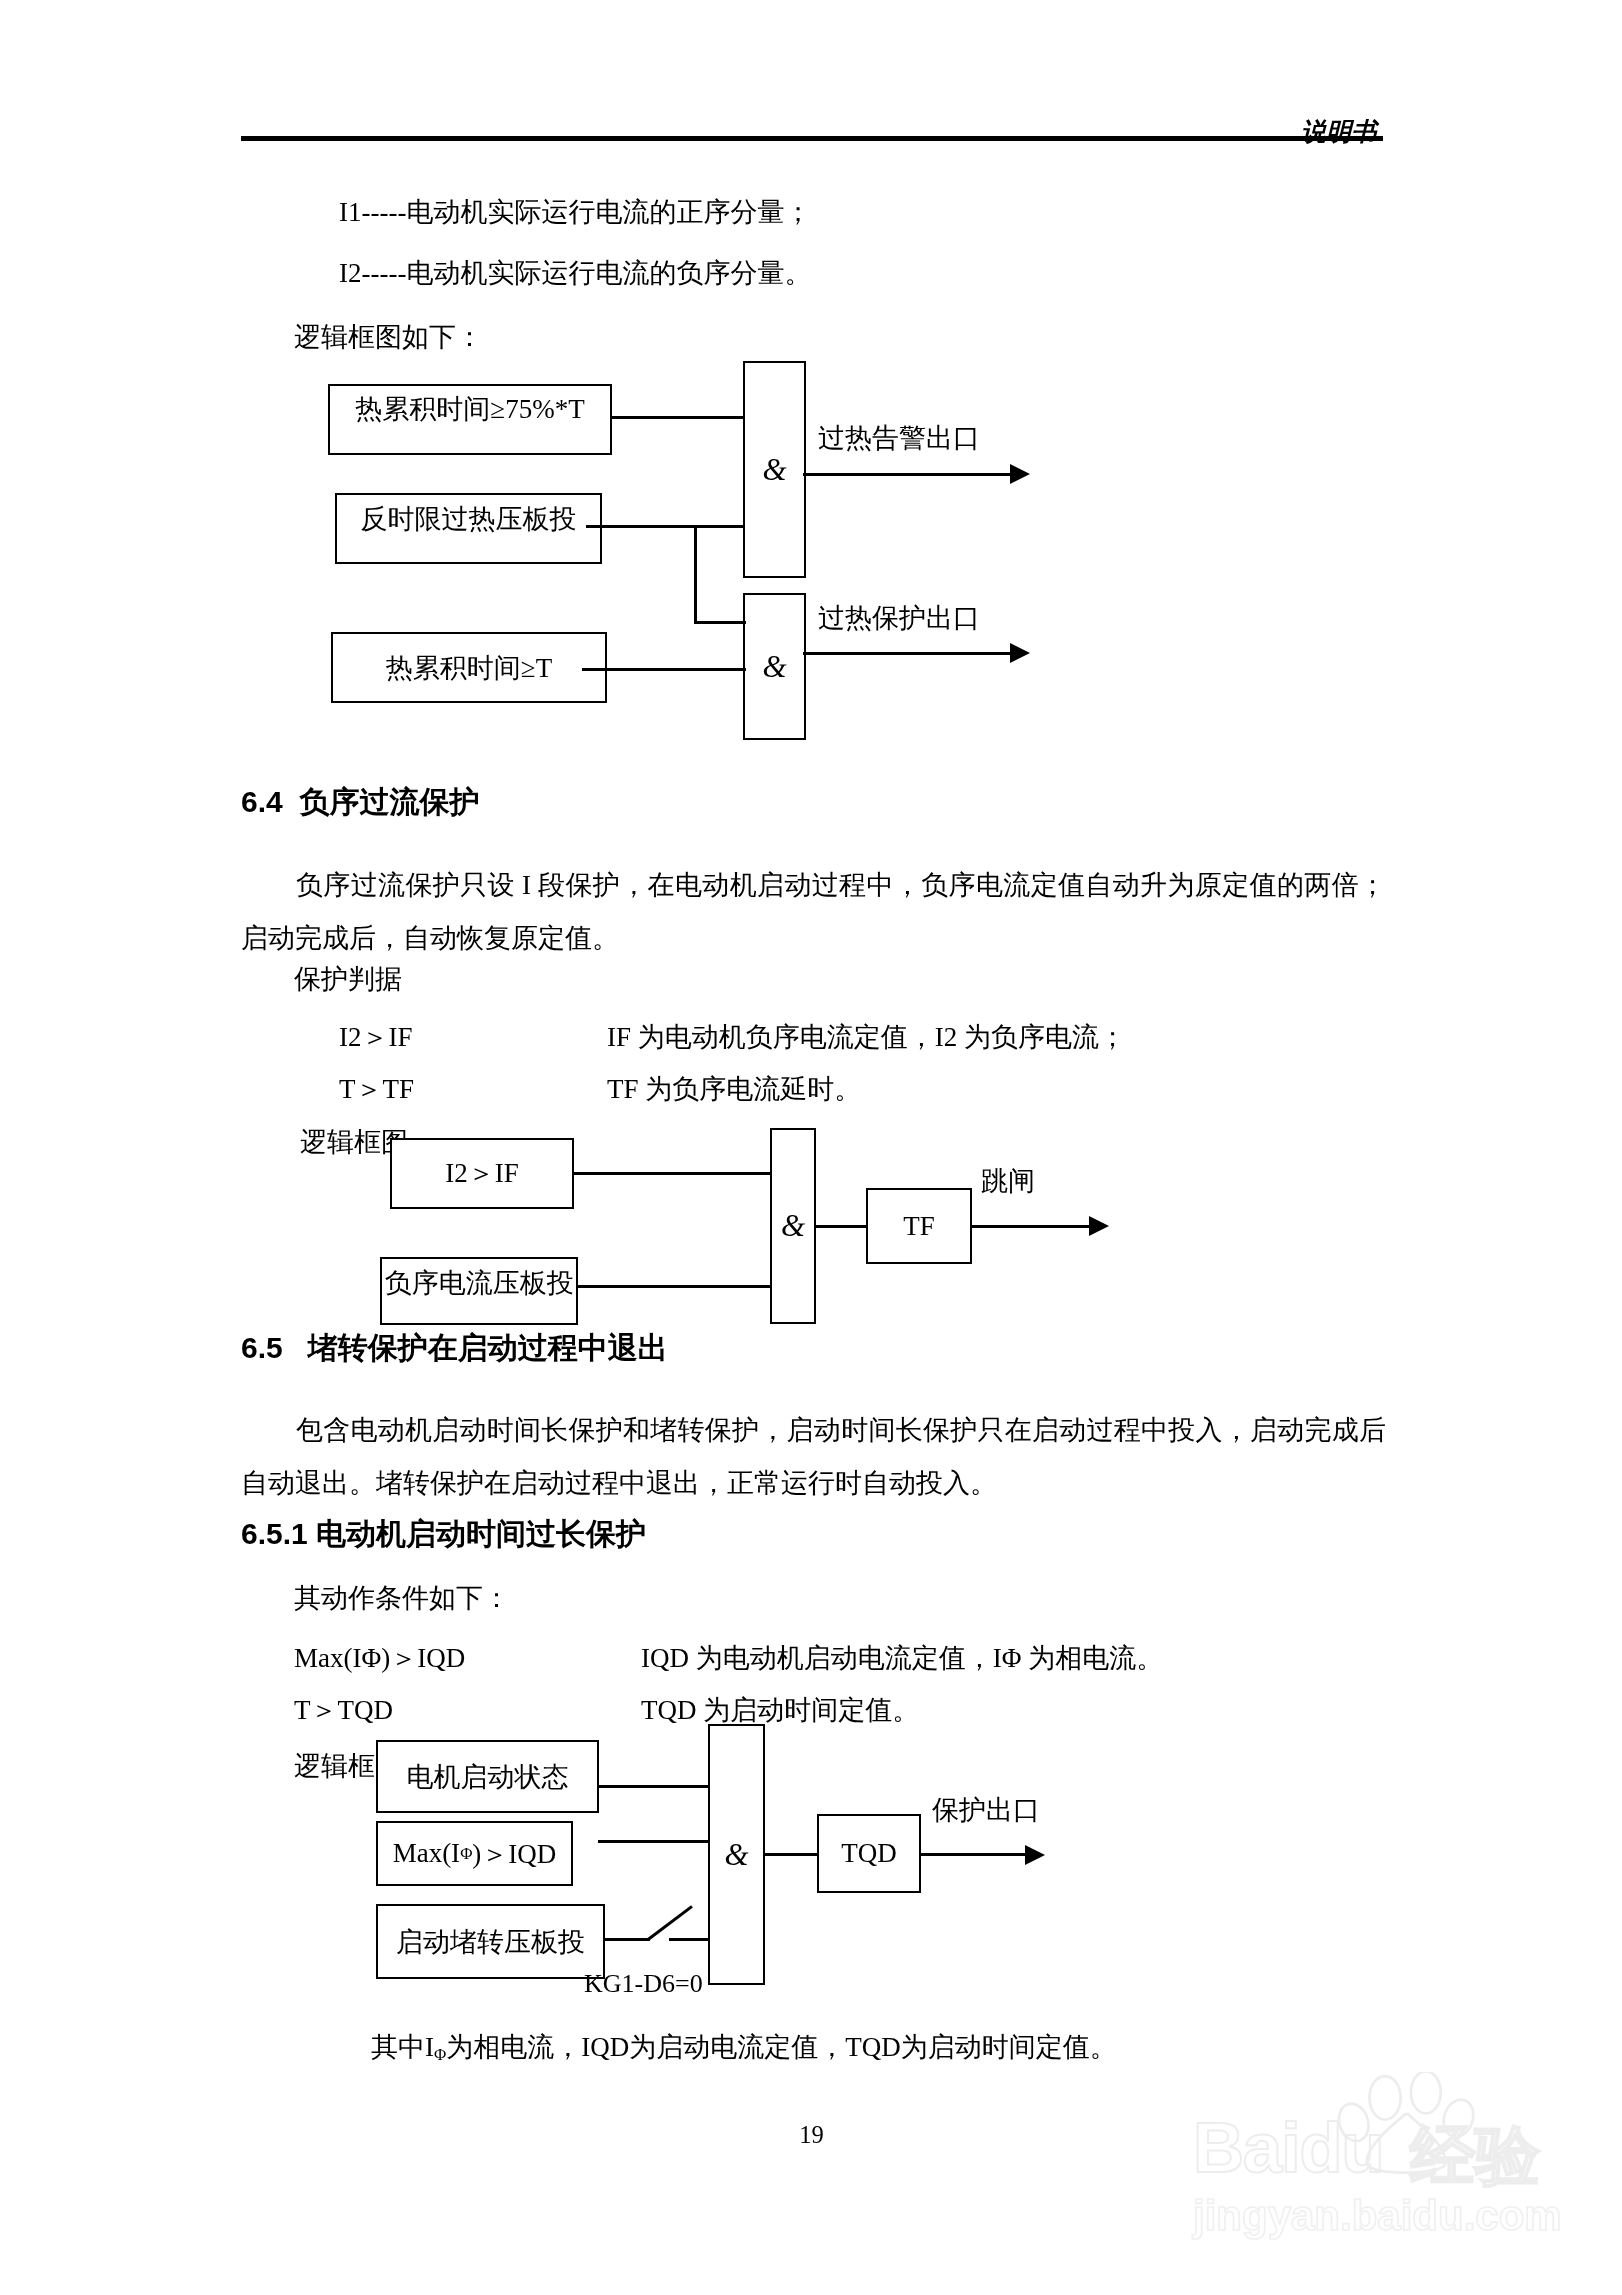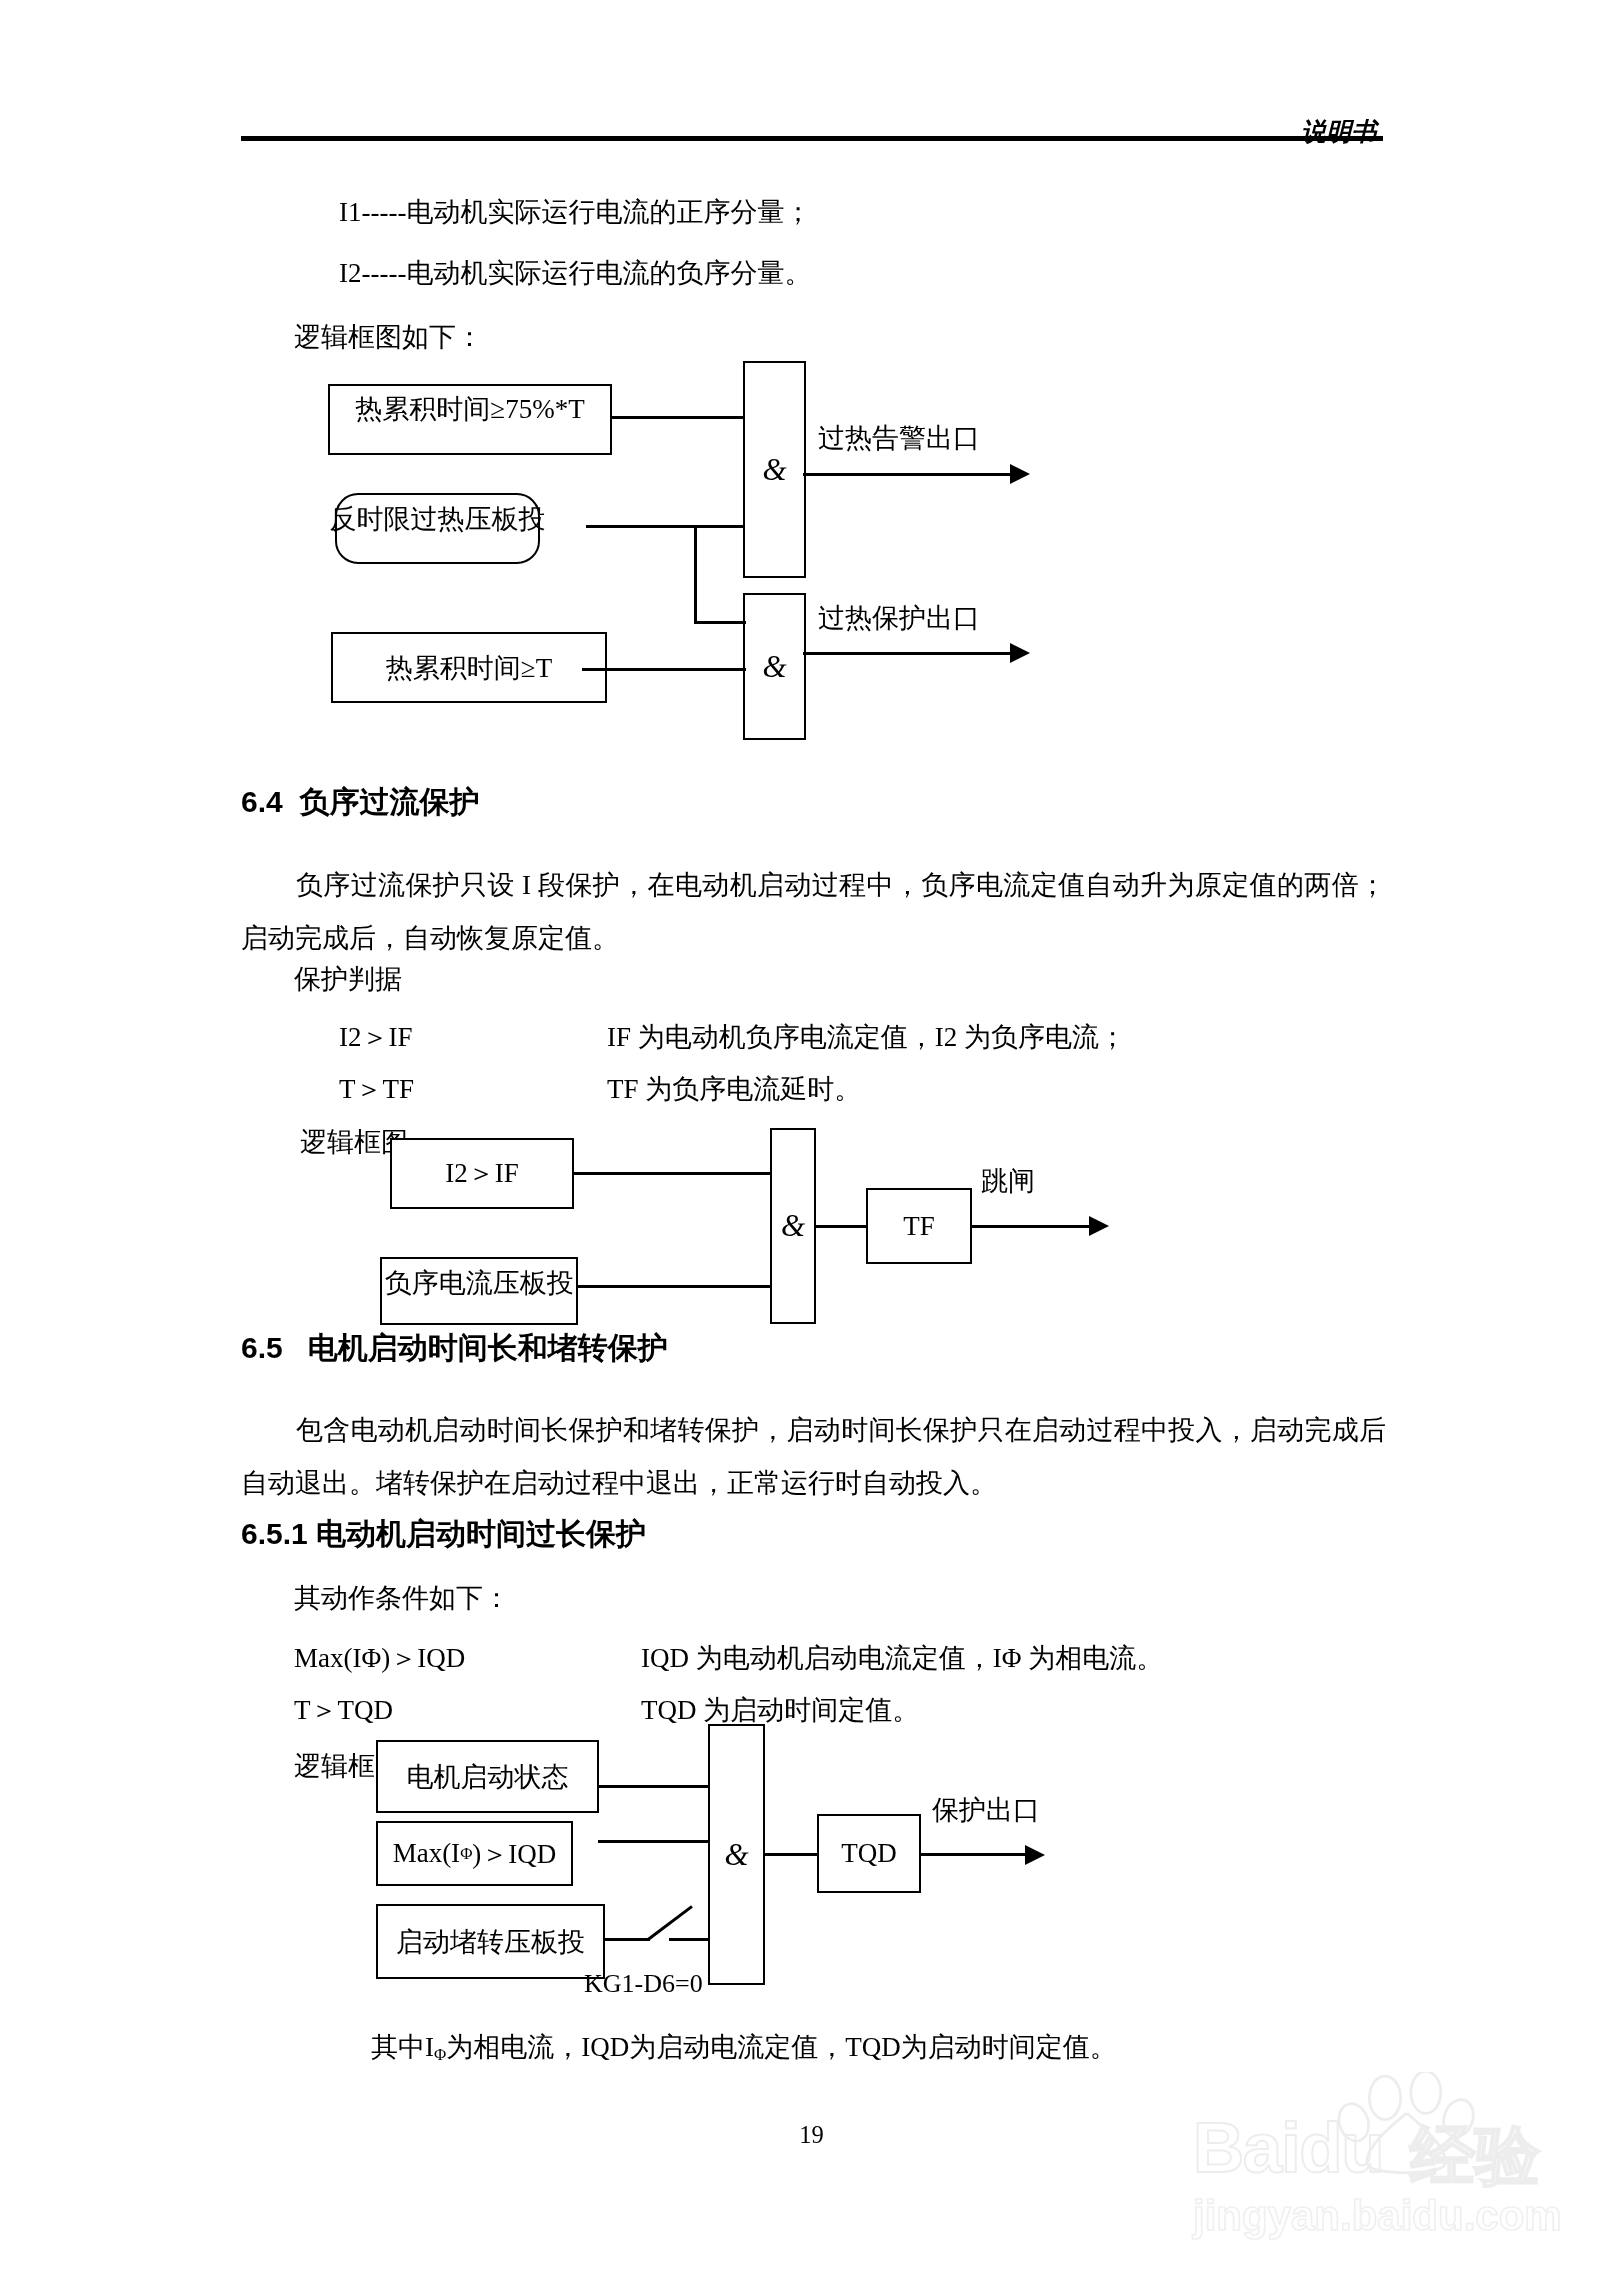--- a/index.html
+++ b/index.html
@@ -180,21 +180,21 @@
   </div>
   <div class="hdr-rule"></div>
 
   <div class="tx" style="top:199px;left:339px;">I1-----电动机实际运行电流的正序分量；</div>
   <div class="tx" style="top:260px;left:339px;">I2-----电动机实际运行电流的负序分量。</div>
   <div class="tx" style="top:324px;left:294px;">逻辑框图如下：</div>
 
   <div class="dg" style="top:361px;left:286px;width:900px;height:378px;">
 
     <div class="bx top" style="left:42px;top:22.5px;width:284px;height:71px;">热累积时间≥75%*T</div>
-    <div class="bx top" style="left:49px;top:132px;width:205px;height:71px;border-radius:23px;">反时限过热压板投</div>
+    <div class="bx top" style="left:49px;top:132px;width:267px;height:71px;">反时限过热压板投</div>
     <div class="bx" style="left:45px;top:271px;width:276px;height:71px;">热累积时间≥T</div>
 
     <div class="gate" style="left:457px;top:0px;width:63px;height:217px;">&amp;</div>
     <div class="gate" style="left:457px;top:232px;width:63px;height:147px;">&amp;</div>
 
     <div class="hl" style="left:326px;top:55px;width:133px;"></div>
     <div class="hl" style="left:300px;top:164px;width:159px;"></div>
     <div class="vl" style="left:408px;top:164px;height:99px;"></div>
     <div class="hl" style="left:408px;top:260px;width:52px;"></div>
     <div class="hl" style="left:296px;top:307px;width:164px;"></div>
@@ -232,21 +232,21 @@
     <div class="hl" style="left:210px;top:157px;width:194px;"></div>
 
     <div class="hl" style="left:446px;top:97px;width:55px;"></div>
     <div class="bx" style="left:498px;top:60px;width:106px;height:76px;">TF</div>
     <div class="hl" style="left:602px;top:97px;width:123px;"></div>
     <div class="arrow" style="left:721px;top:88px;"></div>
     <div class="lbl" style="left:613px;top:35px;">跳闸</div>
   </div>
 
   <div class="h2" style="top:1328px;left:241px;">
-    <span>6.5</span>&nbsp;&nbsp;&nbsp;<span>电机启动时间长和堵转保护</span>
+    <span>6.5</span>&nbsp;&nbsp;&nbsp;<span>堵转保护在启动过程中退出</span>
   </div>
   <div class="para" style="top:1404px;left:241px;width:1145px;text-indent:55px;">包含电动机启动时间长保护和堵转保护，启动时间长保护只在启动过程中投入，启动完成后自动退出。堵转保护在启动过程中退出，正常运行时自动投入。</div>
 
   <div class="h2" style="top:1514px;left:241px;">
     <span>6.5.1</span>&nbsp;<span>电动机启动时间过长保护</span>
   </div>
   <div class="tx" style="top:1585px;left:294px;">其动作条件如下：</div>
 
   <div class="tx" style="top:1645px;left:294px;">Max(IΦ)＞IQD</div>
   <div class="tx" style="top:1645px;left:641px;">IQD 为电动机启动电流定值，IΦ 为相电流。</div>

